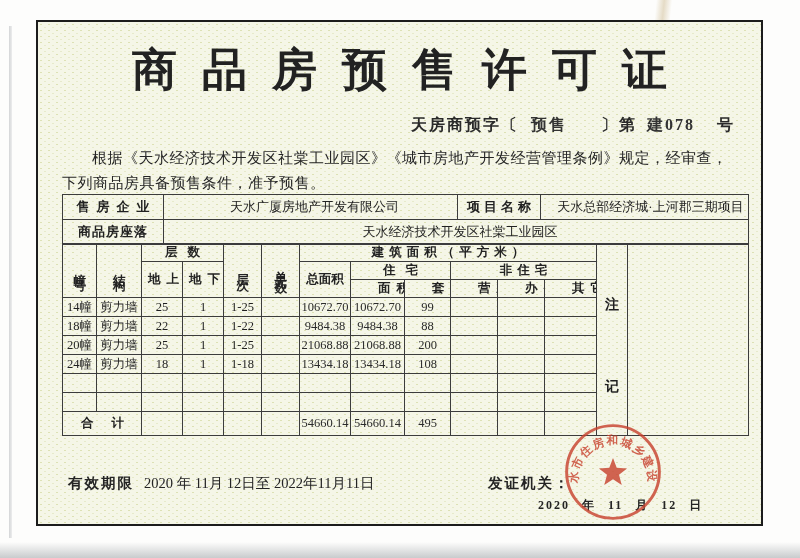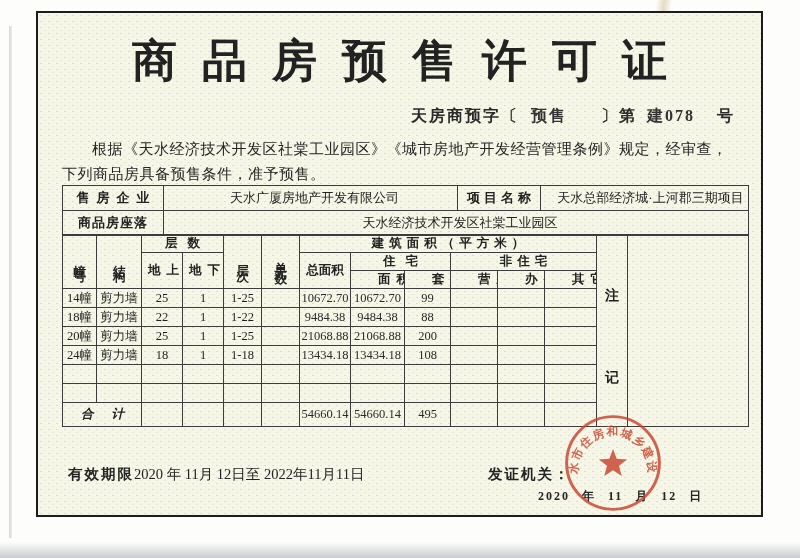--- a/index.html
+++ b/index.html
@@ -8,21 +8,21 @@
     background:#fdfdfc;
     font-family:"Liberation Serif","DejaVu Serif",serif;
     color:#1f1f1f;
   }
   
   .edge-left{position:absolute;left:9px;top:26px;width:3px;height:512px;background:linear-gradient(90deg,#c9cbcd,#e8e9ea);opacity:.8;}
   .edge-bottom{position:absolute;left:0;right:0;bottom:0;height:16px;background:linear-gradient(180deg,rgba(255,255,255,0),#c3c6c8);opacity:.9;}
   .fold-mark{position:absolute;left:655px;top:0;width:16px;height:26px;background:linear-gradient(90deg,rgba(216,201,168,0),#d8c9a8,rgba(216,201,168,0));opacity:.65;transform:skewX(-6deg);}
   
   .frame{
-    position:absolute;left:36px;top:11px;width:723px;height:502px;
+    position:absolute;left:36px;top:20px;width:723px;height:502px;
     border:2px solid #1c1c1c;
     background-color:#f5f6e7;
     background-image:
       radial-gradient(ellipse 2.4px 1.7px at 3px 2.6px, #dde1b4 55%, rgba(0,0,0,0) 56%),
       radial-gradient(ellipse 2.4px 1.7px at 7px 5.6px, #e7eacb 55%, rgba(0,0,0,0) 56%);
     background-size:8px 6px;
   }
   .title{
     position:absolute;left:0;top:18px;width:100%;text-align:center;
     font-size:45px;font-weight:bold;letter-spacing:25px;padding-left:25px;box-sizing:border-box;
@@ -52,29 +52,29 @@
   .ls3{letter-spacing:4px;padding-left:4px;}
   .ls4{letter-spacing:5px;padding-left:5px;font-family:Liberation Serif, serif;}
   .ls5{letter-spacing:7px;padding-left:7px;}
   .ls6{letter-spacing:10px;padding-left:10px;}
   .vert span{writing-mode:vertical-lr;text-orientation:upright;letter-spacing:5px;display:inline-block;line-height:1;}
   .hA td{height:16px;}
   .hB td{height:15px;}
   .hC td{height:16px;padding-left:27px;}
   .dr td{height:18px;}
   .total td{height:23px;}
-  .total-label{letter-spacing:18px;padding-left:18px;font-size:14px;font-style:italic;}
+  .total-label{letter-spacing:18px;padding-left:18px;font-size:14px;}
   .num{font-size:12px;color:#2b2b2b;}
   .notecol{position:relative;}
   .notecol .notewrap{position:relative;height:100%;width:100%;}
   .note-t,.note-b{position:absolute;left:0;width:100%;text-align:center;font-weight:bold;font-size:14px;}
   .note-t{top:52px;}
   .note-b{top:134px;}
   .validity{position:absolute;left:30px;top:452px;font-size:14.5px;color:#242424;}
-  .validity .lab{font-weight:bold;letter-spacing:2px;}
+  .validity .lab{font-weight:bold;letter-spacing:2px;margin-right:10px;}
   .issuer{position:absolute;left:450px;top:452px;font-size:14.5px;font-weight:bold;letter-spacing:2px;color:#242424;}
   .issue-date{position:absolute;left:500px;top:475px;width:200px;font-size:12px;letter-spacing:2px;word-spacing:7px;color:#242424;font-weight:bold;}
   .seal{position:absolute;left:524px;top:399px;width:102px;height:102px;opacity:.82;}
 </style>
 </head>
 <body>
 
 <div class="stage">
 
   <div class="edge-left"></div>

